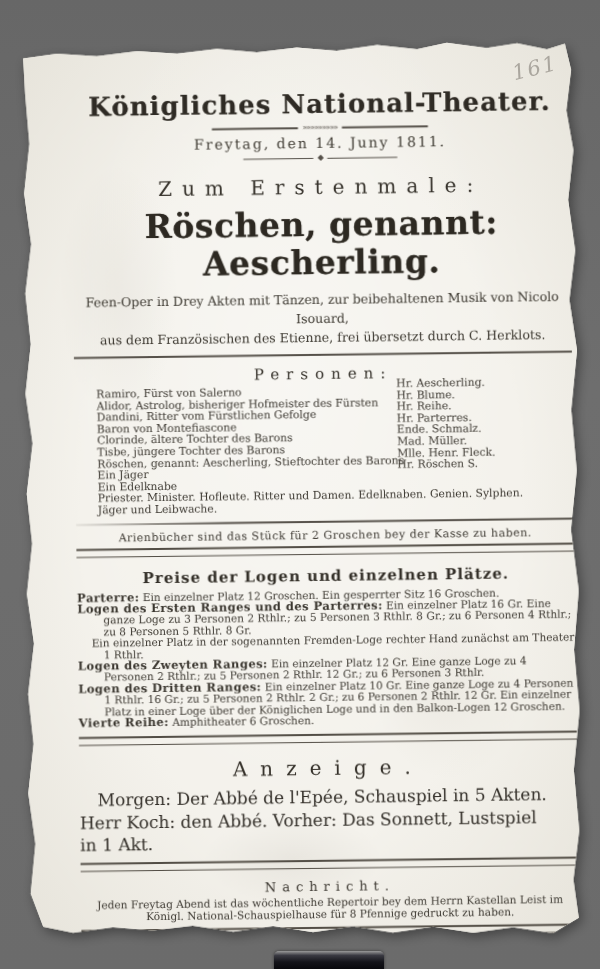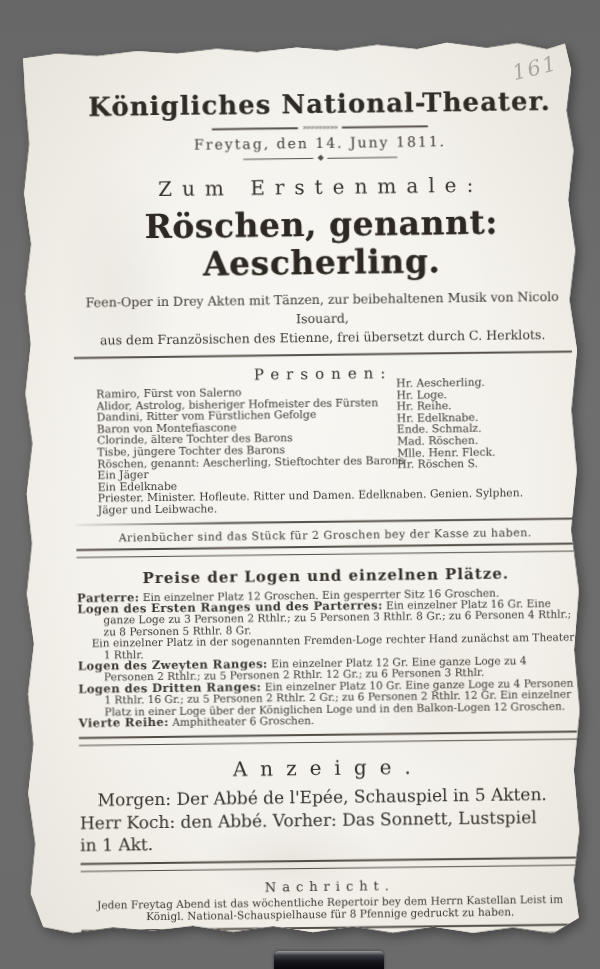--- a/index.html
+++ b/index.html
@@ -119,25 +119,25 @@
             <div>Clorinde, ältere Tochter des Barons</div>
             <div>Tisbe, jüngere Tochter des Barons</div>
             <div>Röschen, genannt: Aescherling, Stieftochter des Barons</div>
             <div>Ein Jäger</div>
             <div>Ein Edelknabe</div>
             <div>Priester. Minister. Hofleute. Ritter und Damen. Edelknaben. Genien. Sylphen.</div>
             <div>Jäger und Leibwache.</div>
           </div>
           <div class="names">
             <div>Hr. Aescherling.</div>
-            <div>Hr. Loge.</div>
+            <div>Hr. Blume.</div>
             <div>Hr. Reihe.</div>
-            <div>Hr. Edelknabe.</div>
+            <div>Hr. Parterres.</div>
             <div>Ende. Schmalz.</div>
-            <div>Mad. Röschen.</div>
+            <div>Mad. Müller.</div>
             <div>Mlle. Henr. Fleck.</div>
             <div>Hr. Röschen S.</div>
           </div>
         </div>
 
         <div class="rule fadeL"></div>
         <div class="small-notice">Arienbücher sind das Stück für 2 Groschen bey der Kasse zu haben.</div>
         <div class="double-rule"></div>
 
         <div class="prices-h">Preise der Logen und einzelnen Plätze.</div>

